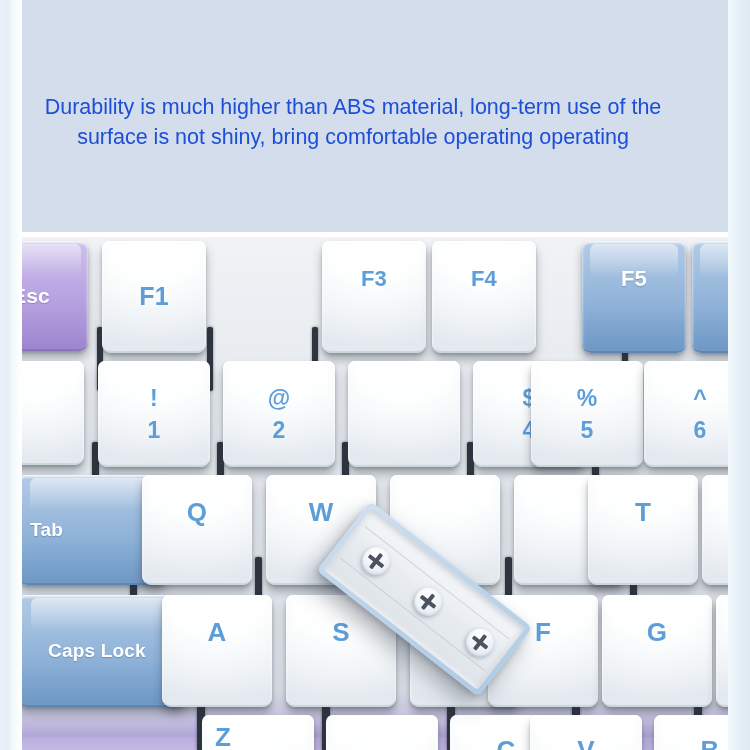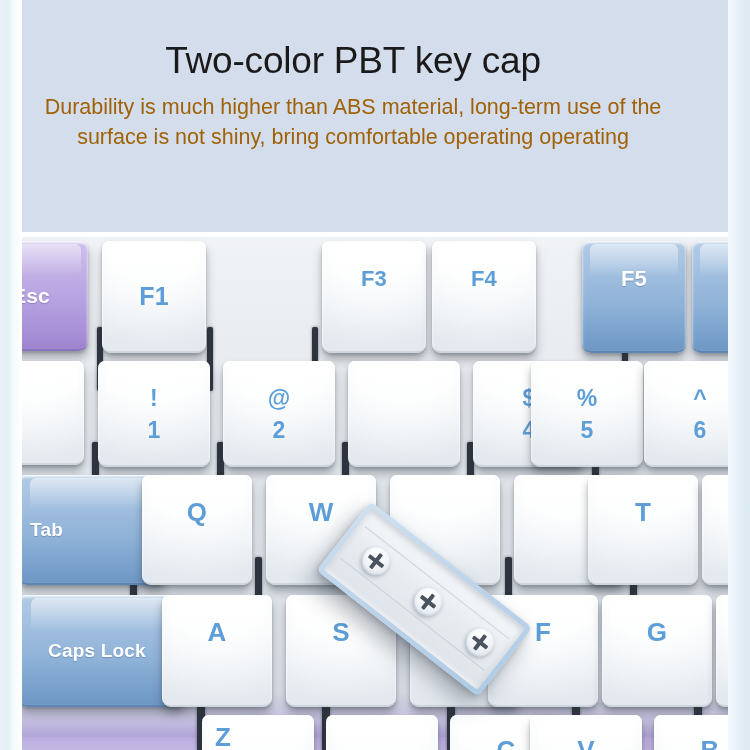--- a/index.html
+++ b/index.html
@@ -40,21 +40,21 @@
     text-align:center;
     font-size:37px;line-height:44px;
     color:#1a1a1a;letter-spacing:-0.2px;
     font-weight:400;
     white-space:nowrap;
   }
   .subtitle{
     position:absolute;left:10px;top:92px;width:686px;
     text-align:center;
     font-size:21.5px;line-height:30px;
-    color:#a16207;font-weight:400;
+    color:#1d4ed8;font-weight:400;
   }
   .subtitle .l2{display:block;}
 
   
   .photo{
     position:absolute;left:22px;top:237px;width:706px;height:513px;
     overflow:hidden;
     background:#eef1f4;
   }
   .board{
@@ -184,21 +184,20 @@
   .stem.s2{left:88px;}
   .stem.s3{left:154px;}
 </style>
 </head>
 <body>
 
 <div class="page">
 
   <div class="header">
     <div class="hdr-inner"></div>
-    <div class="title">Two-color PBT key cap</div>
     <div class="subtitle">
       <span class="l1">Durability is much higher than ABS material, long-term use of the</span>
       <span class="l2">surface is not shiny, bring comfortable operating operating</span>
     </div>
   </div>
   <div class="hdr-sep"></div>
 
   <div class="photo">
     <div class="board"></div>
 

